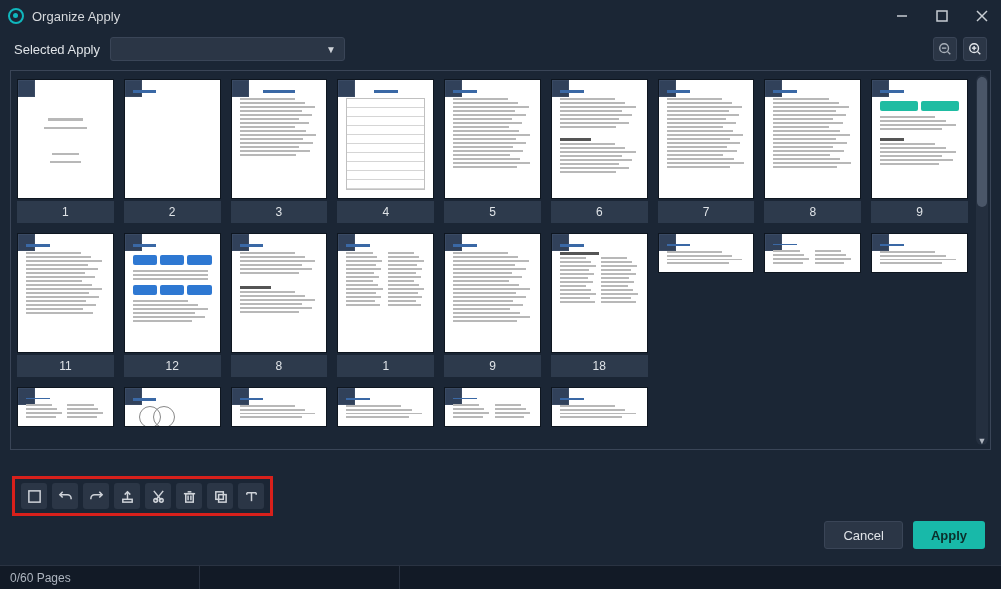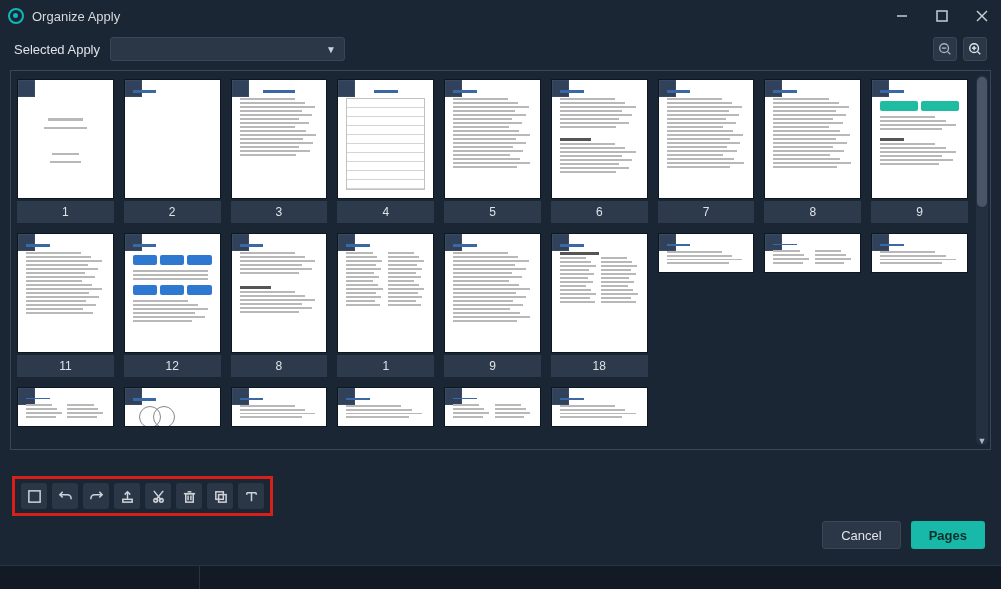--- a/index.html
+++ b/index.html
@@ -890,18 +890,19 @@
         <line x1="3" y1="4" x2="13" y2="4"></line>
         <line x1="8" y1="4" x2="8" y2="13"></line>
         <line x1="3" y1="4" x2="3" y2="6"></line>
         <line x1="13" y1="4" x2="13" y2="6"></line>
       </svg>
   </div>
 </div>
 
 <div class="actions">
   <div class="btn cancel">Cancel</div>
-  <div class="btn apply">Pages</div>
+  <div class="btn apply">Apply</div>
 </div>
 
 <div class="statusbar">
+  <div class="cell">0/60 Pages</div>
   <div class="cell"></div>
 </div>
 
 </body></html>

